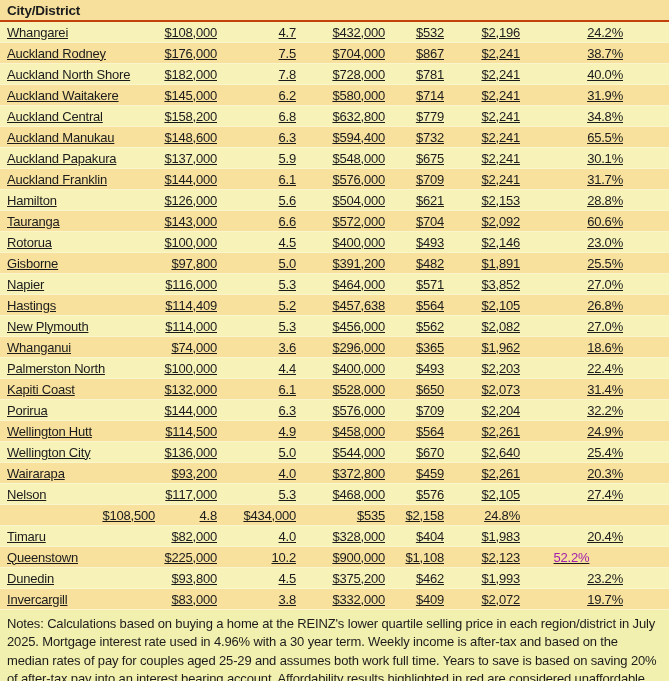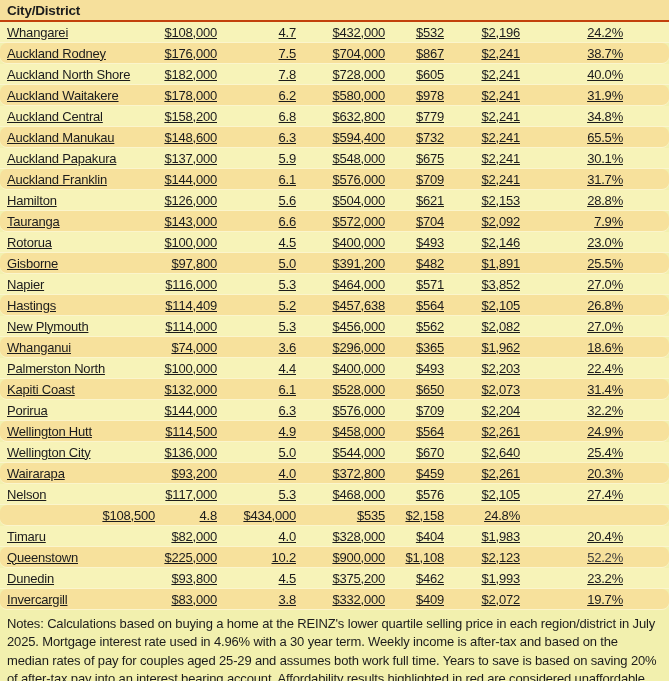--- a/index.html
+++ b/index.html
@@ -42,28 +42,28 @@
     grid-template-columns: 155px 62px 79px 89px 59px 76px 103px 1fr;
     height: 21px;
     align-items: center;
     font-size: 13px;
     letter-spacing: -0.2px;
     border-bottom: 1px solid #fbf5cc;
     box-sizing: border-box;
     text-decoration: underline;
   }
   .row.light { background: #f7f3b8; }
-  .row.gold  { background: #f7e19c; border-radius: 7px; }
+  .row.gold  { background: #f7e19c; }
   .cell { white-space: nowrap; }
   .cell.name {
     text-align: left;
     padding-left: 7px;
   }
   .cell.num { text-align: right; }
-  .cell.red { color: #404040; }
+  .cell.red { color: #a21caf; text-align: center; }
   
   .notes {
     background: #f2f0ae;
     padding: 5px 8px 0 7px;
     font-size: 13px;
     line-height: 18.4px;
     letter-spacing: -0.15px;
   }
 </style>
 </head>
@@ -93,31 +93,31 @@
         <div class="cell num">$867</div>
         <div class="cell num">$2,241</div>
         <div class="cell num">38.7%</div>
         <div class="cell"></div>
       </div>
       <div class="row light">
         <div class="cell name">Auckland North Shore</div>
         <div class="cell num">$182,000</div>
         <div class="cell num">7.8</div>
         <div class="cell num">$728,000</div>
-        <div class="cell num">$605</div>
+        <div class="cell num">$781</div>
         <div class="cell num">$2,241</div>
         <div class="cell num">40.0%</div>
         <div class="cell"></div>
       </div>
       <div class="row gold">
         <div class="cell name">Auckland Waitakere</div>
-        <div class="cell num">$178,000</div>
+        <div class="cell num">$145,000</div>
         <div class="cell num">6.2</div>
         <div class="cell num">$580,000</div>
-        <div class="cell num">$978</div>
+        <div class="cell num">$714</div>
         <div class="cell num">$2,241</div>
         <div class="cell num">31.9%</div>
         <div class="cell"></div>
       </div>
       <div class="row light">
         <div class="cell name">Auckland Central</div>
         <div class="cell num">$158,200</div>
         <div class="cell num">6.8</div>
         <div class="cell num">$632,800</div>
         <div class="cell num">$779</div>
@@ -165,21 +165,21 @@
         <div class="cell num">28.8%</div>
         <div class="cell"></div>
       </div>
       <div class="row gold">
         <div class="cell name">Tauranga</div>
         <div class="cell num">$143,000</div>
         <div class="cell num">6.6</div>
         <div class="cell num">$572,000</div>
         <div class="cell num">$704</div>
         <div class="cell num">$2,092</div>
-        <div class="cell num">7.9%</div>
+        <div class="cell num">60.6%</div>
         <div class="cell"></div>
       </div>
       <div class="row light">
         <div class="cell name">Rotorua</div>
         <div class="cell num">$100,000</div>
         <div class="cell num">4.5</div>
         <div class="cell num">$400,000</div>
         <div class="cell num">$493</div>
         <div class="cell num">$2,146</div>
         <div class="cell num">23.0%</div>

